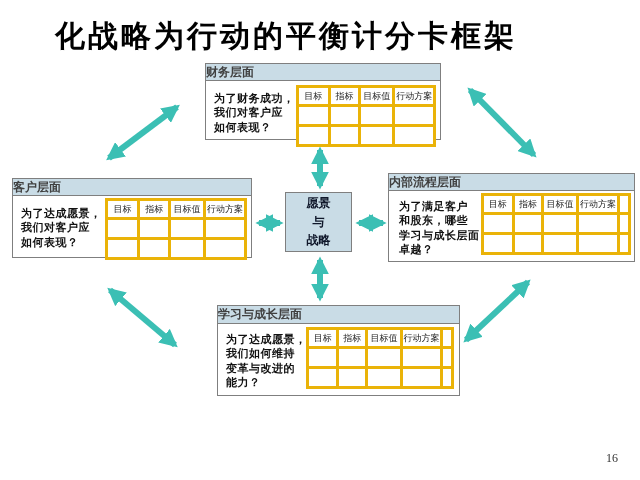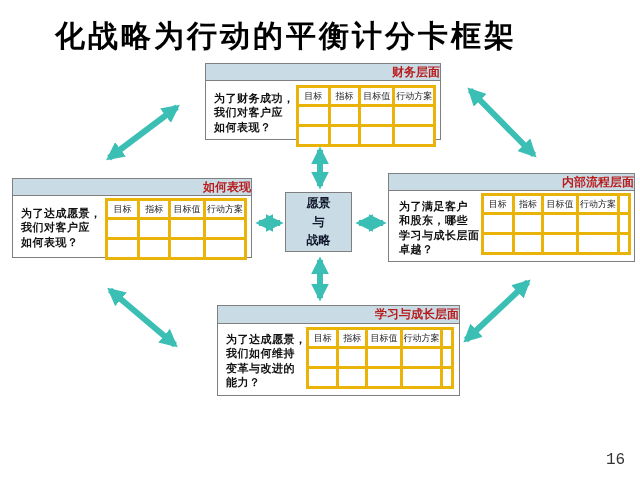--- a/index.html
+++ b/index.html
@@ -9,40 +9,40 @@
 
   .slide-title{position:absolute;left:55px;top:16px;width:530px;
        font-family:"Liberation Serif","DejaVu Serif",serif;
        font-size:30px;font-weight:bold;color:#000;letter-spacing:3px;white-space:nowrap;}
 
   .arrow-layer{position:absolute;left:0;top:0;z-index:1;}
 
   .pbox{position:absolute;z-index:2;background:#fff;border:1px solid #7f7f7f;
         box-sizing:border-box;}
   .pbox-header{height:16px;line-height:16px;background:#C9DCE6;
-        border-bottom:1px solid #7f7f7f;text-align:right;
-        font-size:12px;font-weight:bold;color:#b91c1c;}
+        border-bottom:1px solid #7f7f7f;text-align:left;
+        font-size:12px;font-weight:bold;color:#404040;}
   .pbox-body{position:relative;width:100%;}
   .pbox-question{position:absolute;font-size:11px;font-weight:bold;color:#111;
         line-height:1.3;letter-spacing:0.5px;white-space:pre-line;}
   .ptable{position:absolute;border-collapse:collapse;table-layout:fixed;background:#fff;}
   .ptable th,.ptable td{border:3px solid #eab308;padding:0;margin:0;
         font-family:"Liberation Serif","DejaVu Serif",serif;
         font-size:9px;font-weight:normal;color:#222;text-align:center;vertical-align:middle;}
   .ptable th{height:16px;}
   .ptable td{height:17px;}
 
   .center-box{position:absolute;left:285px;top:192px;width:67px;height:60px;z-index:2;
         background:#C9DCE6;border:1px solid #7f7f7f;box-sizing:border-box;
         display:flex;align-items:center;justify-content:center;text-align:center;
         font-size:12px;font-weight:bold;color:#0f172a;line-height:1.55;white-space:pre-line;}
 
   .page-number{position:absolute;left:606px;top:451px;
-        font-family:Liberation Mono, monospace;
-        font-size:16px;color:#333;}
+        font-family:Liberation Serif, serif;
+        font-size:12px;color:#333;}
 </style>
 </head>
 <body>
 
 <div id="stage">
 
   <div class="slide-title">化战略为行动的平衡计分卡框架</div>
 
   <svg class="arrow-layer" width="640" height="480">
     <defs>
@@ -85,21 +85,21 @@
               <td></td>
               <td></td>
               <td></td>
             </tr>
       </tbody>
         </table>
     </div>
   </div>
 
   <div class="pbox" style="left:12px;top:178px;width:240px;height:80px">
-    <div class="pbox-header">如何表现</div>
+    <div class="pbox-header">客户层面</div>
     <div class="pbox-body" style="height:62px">
       <div class="pbox-question" style="left:8px;top:10px;width:84px">为了达成愿景，
 我们对客户应
 如何表现？</div>
       <table class="ptable" style="left:92px;top:2px;width:142px">
         <tbody>
             <tr>
           <th style="width:23%">目标</th>
           <th style="width:22%">指标</th>
           <th style="width:25%">目标值</th>

